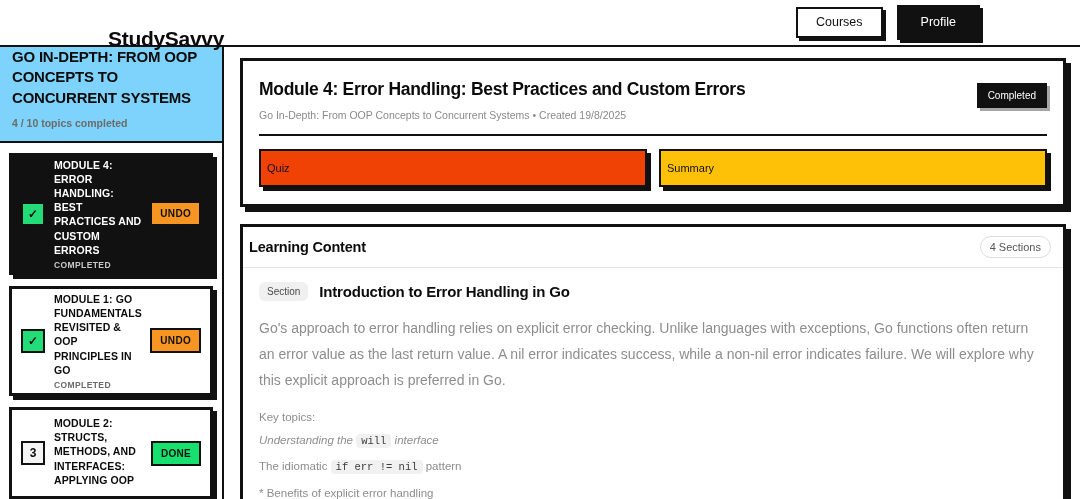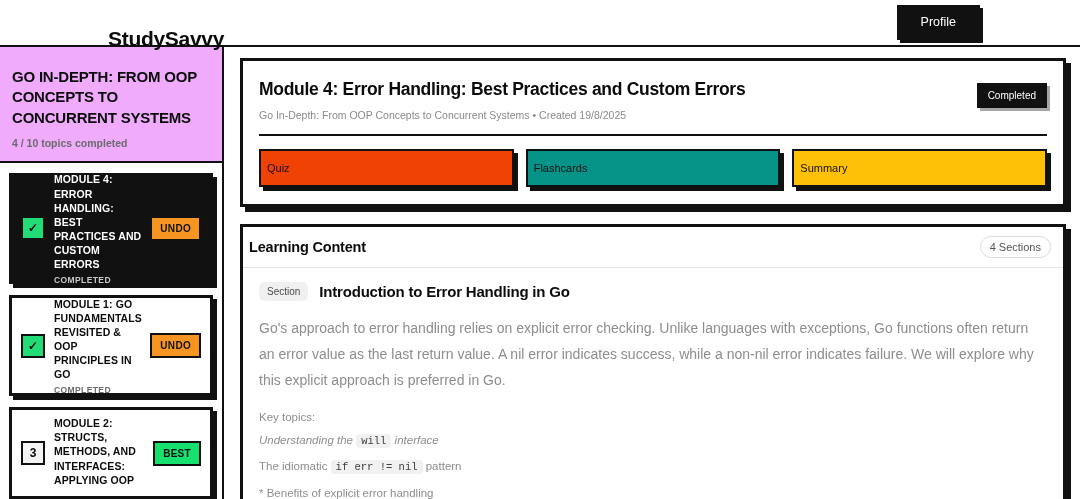--- a/index.html
+++ b/index.html
@@ -44,22 +44,22 @@
   
   .sidebar {
     width: 224px; min-width:224px;
     border-right: 2px solid #111;
     background:#fff;
     display:flex; flex-direction:column;
     overflow:hidden;
   }
   .course-head {
     border-bottom: 2px solid #111;
-    padding: 20px 12px 12px 12px;
-    background: #f0abfc;
+    padding: 0 12px 12px 12px;
+    background: #7dd3fc;
   }
   .course-title {
     font-size: 15px; font-weight: 800; line-height: 1.35;
     text-transform: uppercase; color:#0b0b0b;
     letter-spacing: -0.2px;
   }
   .course-sub { margin-top: 9px; font-size: 10.5px; color:#6b6b6b; font-weight:600; }
 
   .module-list { padding: 10px 9px 0 9px; display:flex; flex-direction:column; gap: 11px; overflow:hidden; }
   .module-card {
@@ -160,20 +160,21 @@
   }
 </style>
 </head>
 <body>
 
 <div class="app">
 
   <div class="topbar">
     <div class="brand">StudySavvy</div>
     <div class="topbar-actions">
+      <button class="nbtn">Courses</button>
       <button class="nbtn dark">Profile</button>
     </div>
   </div>
 
   <div class="body">
 
     <div class="sidebar">
       <div class="course-head">
         <div class="course-title">GO IN-DEPTH: FROM OOP CONCEPTS TO CONCURRENT SYSTEMS</div>
         <div class="course-sub">4 / 10 topics completed</div>
@@ -198,40 +199,39 @@
           </div>
           <button class="module-action undo">UNDO</button>
         </div>
 
         <div class="module-card">
           <div class="status-box">3</div>
           <div class="module-texts">
             <div class="module-name">MODULE 2: STRUCTS, METHODS, AND INTERFACES: APPLYING OOP</div>
             <div class="module-state"></div>
           </div>
-          <button class="module-action done">BEST</button>
+          <button class="module-action done">DONE</button>
         </div>
 
       </div>
     </div>
 
     <div class="main">
 
       <div class="panel module-panel">
         <div class="mp-top">
           <div class="mp-titles">
             <div class="mp-title">Module 4: Error Handling: Best Practices and Custom Errors</div>
             <div class="mp-meta">Go In-Depth: From OOP Concepts to Concurrent Systems • Created 19/8/2025</div>
           </div>
           <div class="badge-dark">Completed</div>
         </div>
         <div class="mp-divider"></div>
         <div class="action-row">
           <button class="action-btn" style="background:#F04205;">Quiz</button>
-          <button class="action-btn" style="background:#069488;">Flashcards</button>
           <button class="action-btn" style="background:#FFC107;">Summary</button>
         </div>
       </div>
 
       <div class="panel content-panel">
         <div class="cp-head">
           <div class="cp-title">Learning Content</div>
           <div class="pill">4 Sections</div>
         </div>
         <div class="cp-body">

